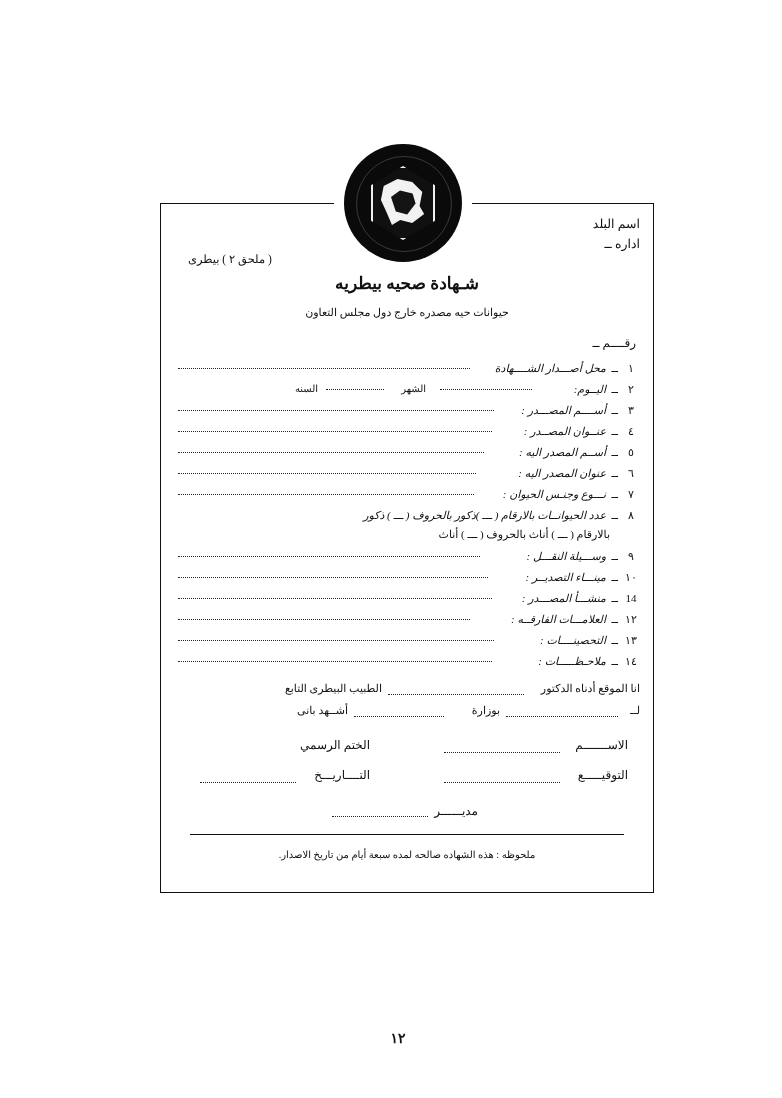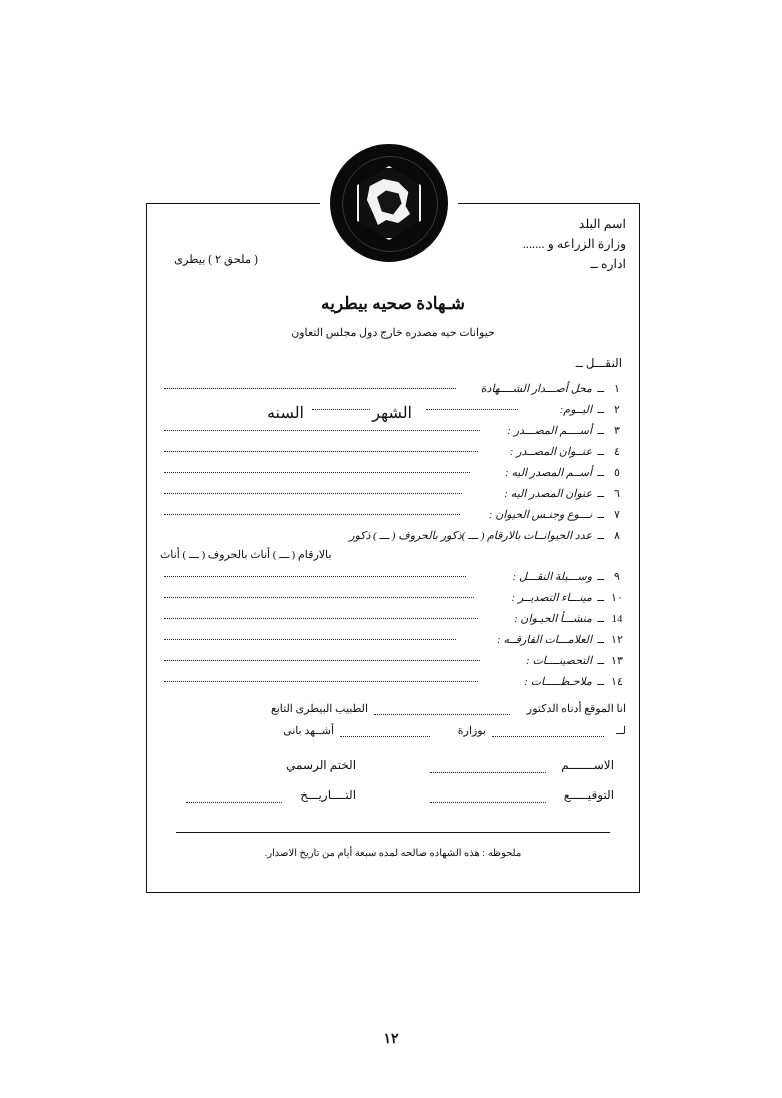--- a/index.html
+++ b/index.html
@@ -12,20 +12,21 @@
     height: 1098px;
     position: relative;
     font-family: "Liberation Serif", "DejaVu Serif", serif;
     color: #111;
     overflow: hidden;
   }
 
   .page {
     position: absolute;
     inset: 0;
+    margin-left: 14px;
   }
 
   
   .seal {
     position: absolute;
     left: 330px;
     top: 144px;
     width: 118px;
     height: 118px;
     border-radius: 50%;
@@ -180,27 +181,27 @@
   .dots {
     position: absolute;
     top: 9px;
     height: 1px;
     border-bottom: 1px dotted #222;
   }
   .sub-line {
     position: relative;
     height: 20px;
     font-size: 11px;
-    text-align: left;
+    text-align: right;
     padding-right: 30px;
   }
   .inline-val {
     position: absolute;
     top: 2px;
-    font-size: 16px;
+    font-size: 10px;
   }
 
   
   .decl {
     margin-top: 6px;
     font-size: 11px;
     text-align: right;
     line-height: 1.9;
   }
   .decl .row {
@@ -299,31 +300,28 @@
   </div>
 
   <div class="frame"></div>
 
   <div class="content">
 
     <div class="hdr-row">
       <div class="hdr-right">اسم البلد</div>
     </div>
     <div class="hdr-row">
-      <div class="hdr-right">وزارة الزراعه و .......</div>
-    </div>
-    <div class="hdr-row">
       <div class="hdr-right">اداره ــ</div>
     </div>
     <div class="hdr-left">( ملحق ٢ ) بيطرى</div>
 
     <div class="title">شـهادة صحيه بيطريه</div>
     <div class="subtitle">حيوانات حيه مصدره خارج دول مجلس التعاون</div>
 
-    <div class="refline">النقـــل ــ</div>
+    <div class="refline">رقــــم ــ</div>
 
     <div class="items">
 
       <div class="item">
         <span class="num">١</span>
         <span class="dash">ــ</span>
         <span class="lbl">محل أصـــدار الشــــهادة</span>
         <span class="dots" style="right:170px; left:4px;"></span>
       </div>
 
@@ -391,21 +389,21 @@
       <div class="item">
         <span class="num">١٠</span>
         <span class="dash">ــ</span>
         <span class="lbl">مينـــاء التصديــر :</span>
         <span class="dots" style="right:152px; left:4px;"></span>
       </div>
 
       <div class="item">
         <span class="num">14</span>
         <span class="dash">ــ</span>
-        <span class="lbl">منشـــأ الحيـوان :</span>
+        <span class="lbl">منشـــأ المصـــدر :</span>
         <span class="dots" style="right:148px; left:4px;"></span>
       </div>
 
       <div class="item">
         <span class="num">١٢</span>
         <span class="dash">ــ</span>
         <span class="lbl">العلامـــات الفارقــه :</span>
         <span class="dots" style="right:170px; left:4px;"></span>
       </div>
 
@@ -446,20 +444,24 @@
 
       <div class="cell" style="right:270px; top:0;">الختم الرسمي</div>
 
       <div class="cell" style="right:12px; top:30px;">التوقيـــــع</div>
       <div class="sline" style="right:80px; top:45px; width:116px;"></div>
 
       <div class="cell" style="right:270px; top:30px;">التــــاريـــخ</div>
       <div class="sline" style="right:344px; top:45px; width:96px;"></div>
     </div>
 
+    <div class="mgr">
+      <span class="mlbl">مديــــــر</span>
+      <span class="mline"></span>
+    </div>
 
     <div class="hr"></div>
 
     <div class="note">ملحوظه : هذه الشهاده صالحه لمده سبعة أيام من تاريخ الاصدار.</div>
 
   </div>
 
   <div class="pageno">١٢</div>
 </div>
 

